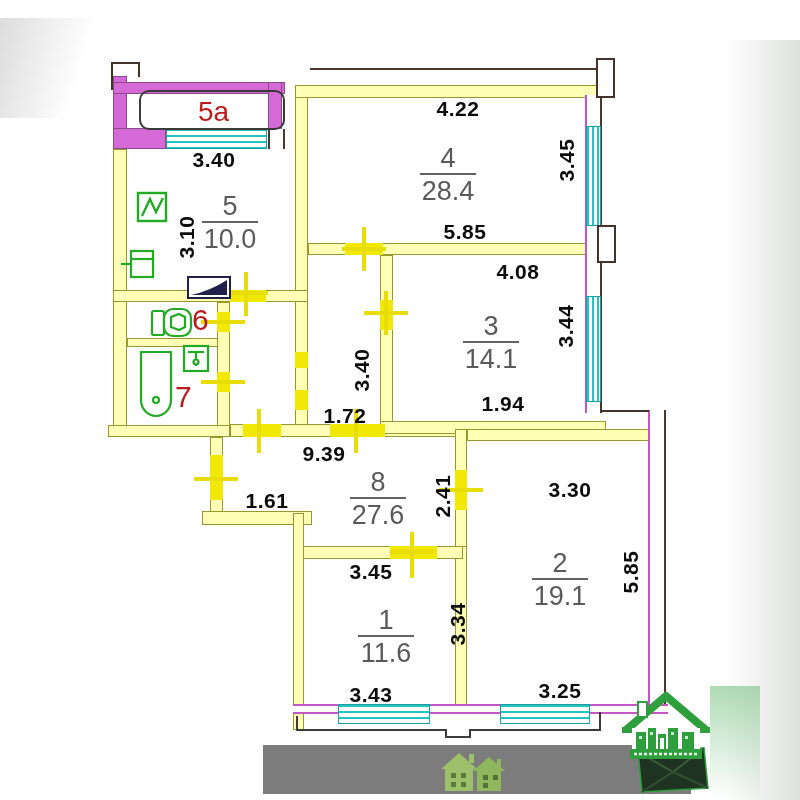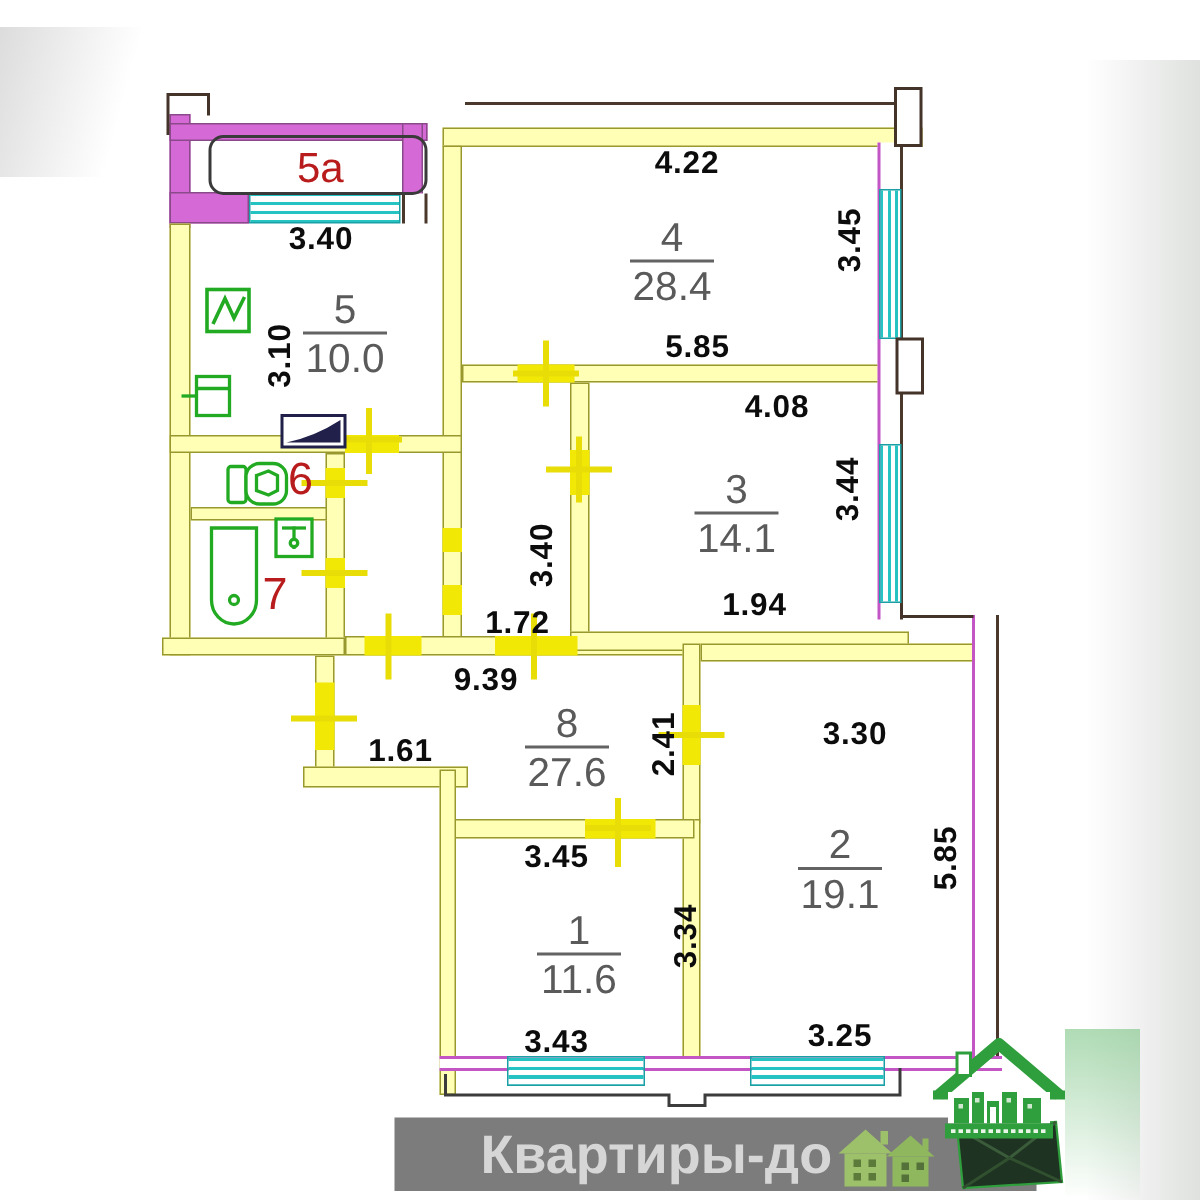--- a/index.html
+++ b/index.html
@@ -205,21 +205,20 @@
 
   <div class="wm-bar"></div>
 
   <svg class="art" width="80" height="50" style="left:634px;top:744px;">
     <polygon points="4,8 70,4 74,44 8,48" fill="#1f3322" stroke="#2f9e3c" stroke-width="1.5"></polygon>
     <path d="M4,8 L39,28 L70,4" fill="none" stroke="#3a5c3a" stroke-width="2"></path>
     <path d="M8,48 L39,28 L74,44" fill="none" stroke="#31502f" stroke-width="2"></path>
   </svg>
 
   <div class="wm-text">
-    <span>Квартиры-до</span>
     <svg width="76" height="46" viewBox="0 0 76 46" style="margin:0 1px;">
       <polygon points="2,22 20,6 38,22" fill="#9dc06a"></polygon>
       <rect x="30" y="7" width="5" height="9" fill="#9dc06a"></rect>
       <rect x="6" y="22" width="28" height="22" fill="#9dc06a"></rect>
       <rect x="12" y="26" width="5" height="5" fill="#5c7a3a"></rect>
       <rect x="22" y="26" width="5" height="5" fill="#5c7a3a"></rect>
       <rect x="12" y="35" width="5" height="5" fill="#5c7a3a"></rect>
       <rect x="22" y="35" width="5" height="5" fill="#5c7a3a"></rect>
       <polygon points="34,24 50,10 66,24" fill="#8fb75e"></polygon>
       <rect x="58" y="12" width="4" height="8" fill="#8fb75e"></rect>

